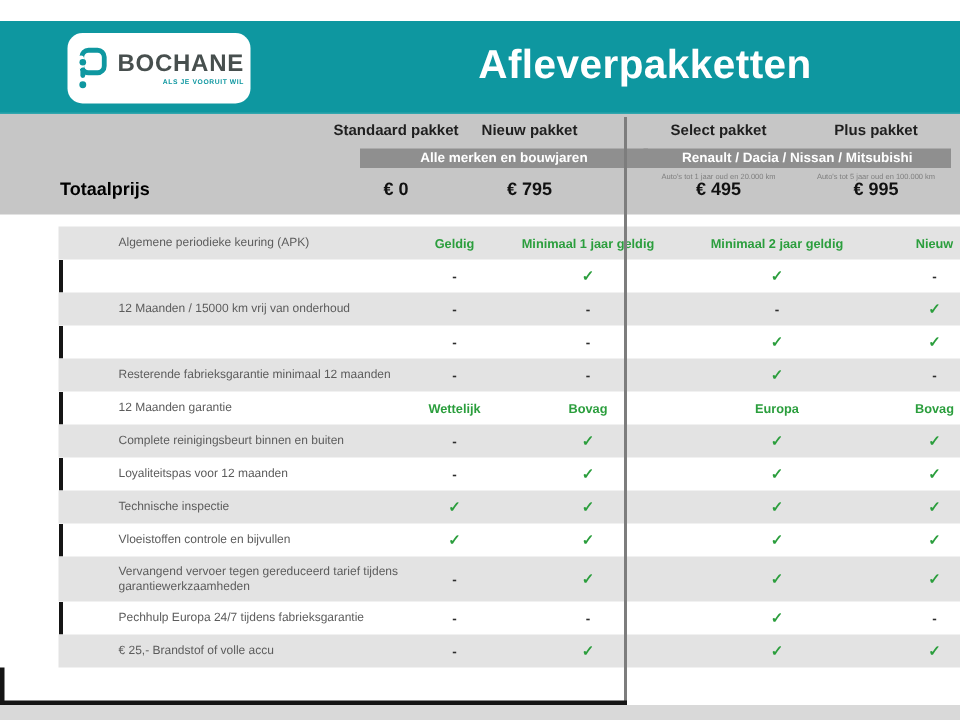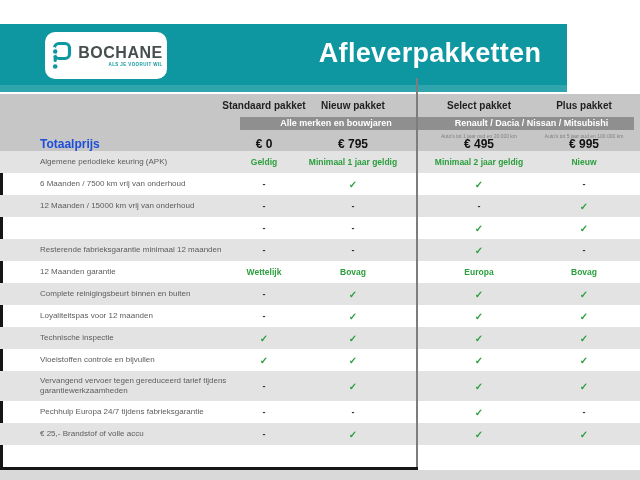--- a/index.html
+++ b/index.html
@@ -6,21 +6,21 @@
   html,body { width:640px; height:480px; }
   body {
     font-family: "Liberation Sans", sans-serif;
     background:#ffffff;
     overflow:hidden;
   }
   .page { position:relative; width:640px; height:480px; background:#fff; }
 
   
   .topbar {
-    position:absolute; left:0; top:24px; width:567px; height:68px;
+    position:absolute; left:0; top:14px; width:640px; height:68px;
     background:var(--teal);
     padding-left:24px;
   }
   .topbar::after {
     content:""; position:absolute; left:0; bottom:0; width:100%; height:7px;
     background:rgba(255,255,255,0.14);
   }
   .logo-box {
     position:absolute; left:45px; top:8px; width:122px; height:47px;
     background:#ffffff; border-radius:10px;
@@ -37,53 +37,53 @@
     margin-top:1px;
   }
   .page-title {
     position:absolute; left:285px; top:14px; width:290px;
     text-align:center; color:#ffffff; font-size:27px; font-weight:bold;
     letter-spacing:0.3px;
   }
 
   
   .thead {
-    position:absolute; left:0; top:94px; width:640px; height:67px;
+    position:absolute; left:0; top:76px; width:640px; height:67px;
     background:var(--band-gray);
   }
   .col-label {
     position:absolute; top:6px; transform:translateX(-50%);
     font-size:10px; font-weight:bold; color:#1f1f1f; white-space:nowrap;
   }
   .banner {
     position:absolute; top:23px; height:13px;
     background:var(--banner-gray); color:#fff;
     font-size:9px; font-weight:bold; text-align:center; line-height:13px;
     white-space:nowrap;
   }
   .banner-left  { left:240px; width:192px; }
   .banner-right { left:429px; width:205px; }
   .caption {
     position:absolute; top:39px; transform:translateX(-50%);
     font-size:5px; color:#7f7f7f; white-space:nowrap;
   }
   .total-label {
     position:absolute; left:40px; top:43px;
-    font-size:12px; font-weight:bold; color:#1d4ed8;
+    font-size:12px; font-weight:bold; color:#000000;
   }
   .price {
     position:absolute; top:43px; transform:translateX(-50%);
     font-size:12px; font-weight:bold; color:#111; white-space:nowrap;
   }
 
   
   .c0 { left:264px; } .c1 { left:353px; } .c2 { left:479px; } .c3 { left:584px; }
 
   
-  .tbody { position:absolute; left:0; top:151px; width:640px; }
+  .tbody { position:absolute; left:0; top:151px; width:640px;padding-left:39px; }
   .row { position:relative; width:640px; height:22px; display:flex; align-items:center; }
   .row.tall { height:30px; }
   .row.odd { background:var(--row-gray); }
   .row.even { box-shadow:inset 3px 0 0 #151515; }
   .row-label {
     margin-left:40px; width:215px;
     font-size:8px; color:#5c5c5c; line-height:1.25;
   }
   .cell {
     position:absolute; top:50%; transform:translate(-50%,-50%);
@@ -151,21 +151,20 @@
 
   <div class="tbody">
       <div class="row odd">
       <div class="row-label">Algemene periodieke keuring (APK)</div>
     <div class="cell c0">Geldig</div>
         <div class="cell c1">Minimaal 1 jaar geldig</div>
         <div class="cell c2">Minimaal 2 jaar geldig</div>
         <div class="cell c3">Nieuw</div>
       </div>
       <div class="row even">
-      <div class="row-label">6 Maanden / 7500 km vrij van onderhoud</div>
     <div class="cell c0 dash">-</div>
         <div class="cell c1 check">✓</div>
         <div class="cell c2 check">✓</div>
         <div class="cell c3 dash">-</div>
       </div>
       <div class="row odd">
       <div class="row-label">12 Maanden / 15000 km vrij van onderhoud</div>
     <div class="cell c0 dash">-</div>
         <div class="cell c1 dash">-</div>
         <div class="cell c2 dash">-</div>

